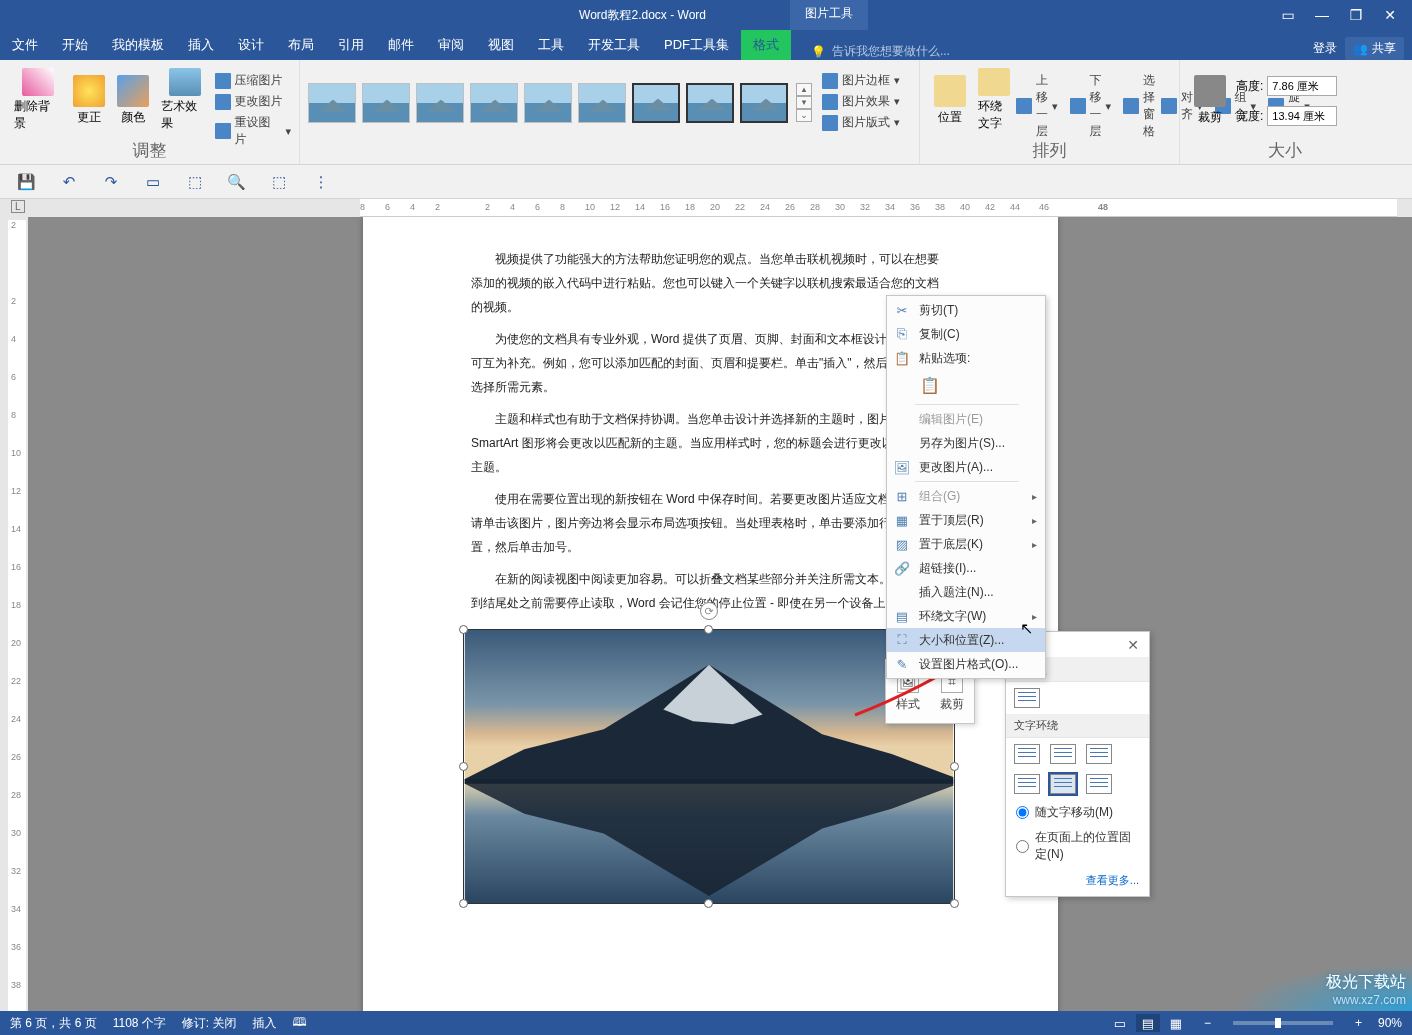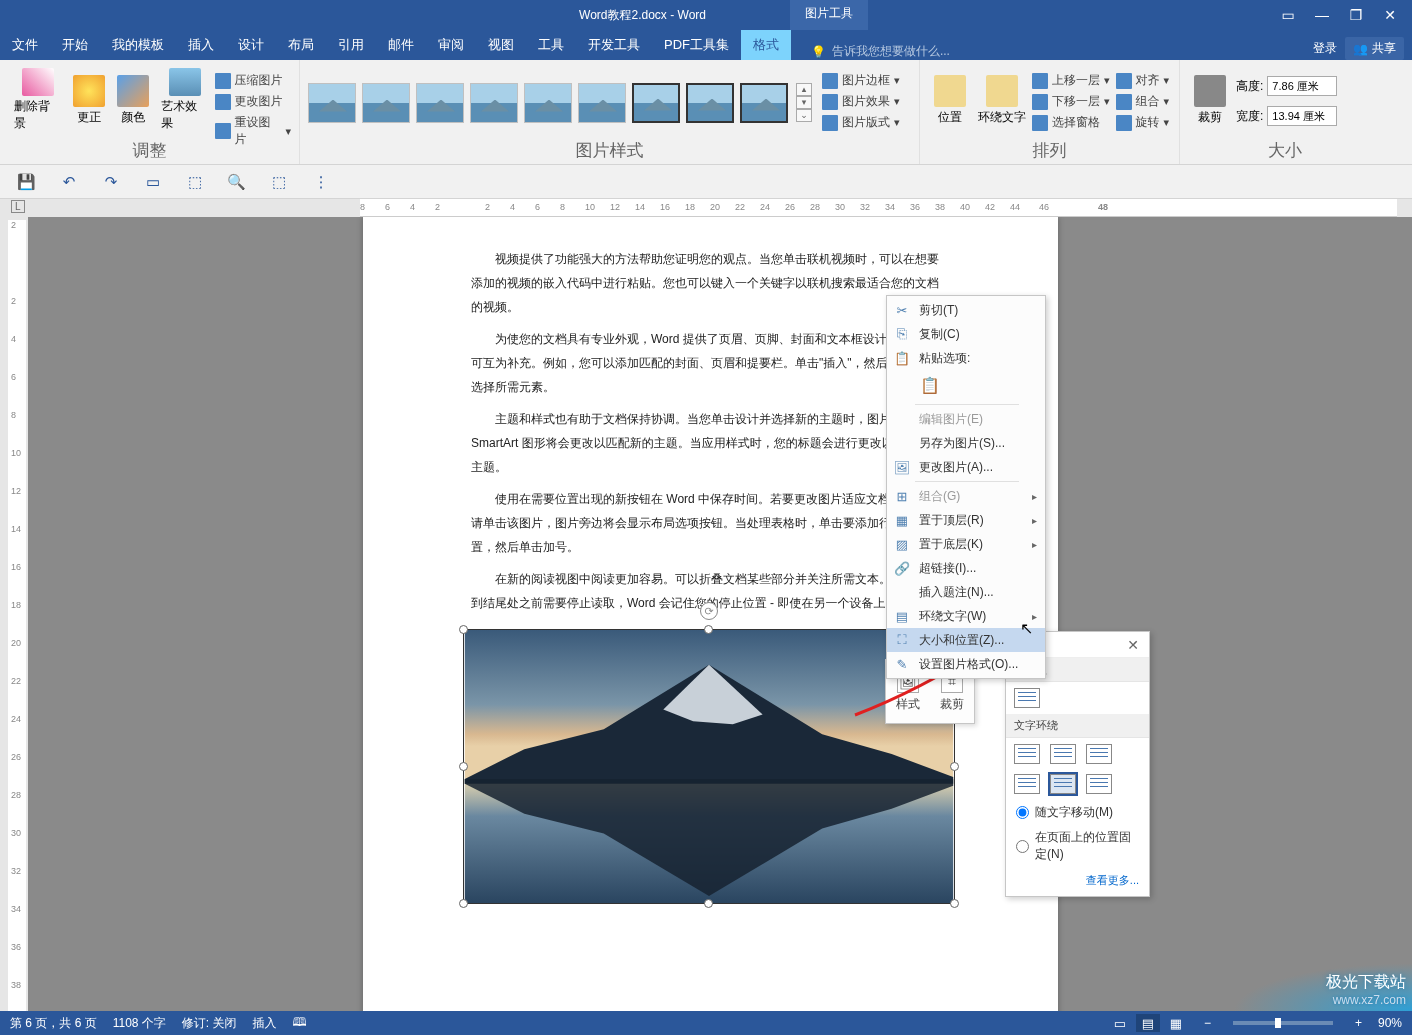--- a/index.html
+++ b/index.html
@@ -4,38 +4,38 @@
 <style>
 *{margin:0;padding:0;box-sizing:border-box;font-family:"Microsoft YaHei",sans-serif;font-size:12px;-webkit-user-select:none;user-select:none}
 body{background:#e6e6e6;overflow:hidden;width:1412px;height:1035px;position:relative}
 .titlebar{background:#2b579a;height:30px;display:flex;align-items:center;color:#fff;position:relative}
 .title-doc{position:absolute;left:50%;transform:translateX(-100%);font-size:12px}
 .pic-tools{position:absolute;left:790px;background:#3b67a9;padding:5px 15px 0;height:30px}
 .win-controls{position:absolute;right:0;display:flex;gap:6px;padding-right:8px}
 .win-btn{width:28px;height:24px;display:flex;align-items:center;justify-content:center;color:#fff;font-size:14px}
 .menubar{background:#2b579a;height:30px;display:flex;align-items:flex-end}
 .menu-item{color:#fff;padding:0 12px;height:30px;display:flex;align-items:center;font-size:13px}
-.menu-item.active{background:#7dd3fc;color:#2b579a}
+.menu-item.active{background:#22c55e;color:#2b579a}
 .tell-me{color:#b6c8e0;margin-left:20px;display:flex;align-items:center;gap:6px;font-size:12px}
 .login-share{position:absolute;right:8px;display:flex;align-items:center;gap:8px;color:#fff}
 .share-btn{background:#3a65a6;padding:3px 8px;border-radius:2px;display:flex;align-items:center;gap:4px}
 .ribbon{background:#f1f1f1;height:105px;display:flex;border-bottom:1px solid #d4d4d4;position:relative}
 .ribbon-group{border-right:1px solid #e0e0e0;padding:4px 8px;display:flex;flex-direction:column;position:relative;height:100%}
 .ribbon-group-label{position:absolute;bottom:2px;left:0;right:0;text-align:center;color:#666;font-size:17px}
 .ribbon-big-btn{display:flex;flex-direction:column;align-items:center;justify-content:center;padding:4px 6px;gap:2px;height:72px}
 .ribbon-big-btn .icon{width:32px;height:32px;background:#4a86c5;border-radius:2px}
 .ribbon-small-row{display:flex;align-items:center;gap:4px;padding:2px 0;font-size:11px;color:#444}
 .ribbon-small-row .sicon{width:16px;height:16px;background:#4a86c5;border-radius:1px;flex-shrink:0}
 .style-gallery{display:flex;gap:6px;align-items:center;padding-top:8px}
 .style-thumb{width:48px;height:40px;border:1px solid #c0c0c0;background:linear-gradient(to bottom,#a8d0e8 50%,#5a8fb5 50%);position:relative}
 .style-thumb.dark{border:2px solid #333}
 .style-thumb::after{content:"";position:absolute;bottom:10px;left:10px;width:28px;height:12px;background:#6a8fa5;clip-path:polygon(0 100%,50% 0,100% 100%)}
 .style-scroll{display:flex;flex-direction:column;gap:0;margin-left:2px}
 .style-scroll div{width:16px;height:13px;border:1px solid #aaa;background:#f8f8f8;font-size:9px;text-align:center;line-height:11px;color:#666}
-.arrange-col{display:flex;flex-direction:column;gap:0}
+.arrange-col{display:flex;flex-direction:row;gap:12px}
 .size-row{display:flex;align-items:center;gap:4px;margin:2px 0}
 .size-input{width:70px;height:20px;border:1px solid #aaa;background:#fff;padding:0 4px;font-size:11px}
 .qat{background:#f1f1f1;height:34px;display:flex;align-items:center;gap:24px;padding-left:18px;border-bottom:1px solid #d4d4d4}
 .qat-btn{width:18px;height:18px;color:#2b579a;display:flex;align-items:center;justify-content:center;font-size:15px}
 .ruler-top{position:absolute;top:199px;left:360px;right:15px;height:18px;background:#fff;border-bottom:1px solid #ccc}
 .ruler-top .tick{position:absolute;font-size:9px;color:#888;top:3px}
 .ruler-left{position:absolute;top:220px;left:8px;width:18px;bottom:24px;background:#fff}
 .ruler-left::before{content:"L";position:absolute;top:-20px;left:3px;border:1px solid #888;padding:0 3px;font-size:10px;color:#666}
 .ruler-left .vt{position:absolute;font-size:9px;color:#888;left:3px;writing-mode:horizontal-tb}
 .doc-area{position:absolute;top:217px;left:28px;right:0;bottom:24px;background:#8a8a8a;overflow:hidden}
@@ -173,21 +173,20 @@
             <div>▾</div>
             <div>⌄</div>
           </div>
       </div>
       <div style="display:flex;flex-direction:column;padding:6px 0 0 10px">
         <div class="ribbon-small-row"><div class="sicon"></div><span>图片边框</span> ▾</div>
         <div class="ribbon-small-row"><div class="sicon"></div><span>图片效果</span> ▾</div>
         <div class="ribbon-small-row"><div class="sicon"></div><span>图片版式</span> ▾</div>
       </div>
     </div>
-    <div class="ribbon-group-label">图片样式</div>
   </div>
 
   <div class="ribbon-group" style="width:260px">
     <div style="display:flex">
       <div class="ribbon-big-btn">
           <div class="icon" style="background:#f0d890"></div>
           <span>位置</span>
         </div>
       <div class="ribbon-big-btn">
           <div class="icon" style="background:#f0d890"></div>

